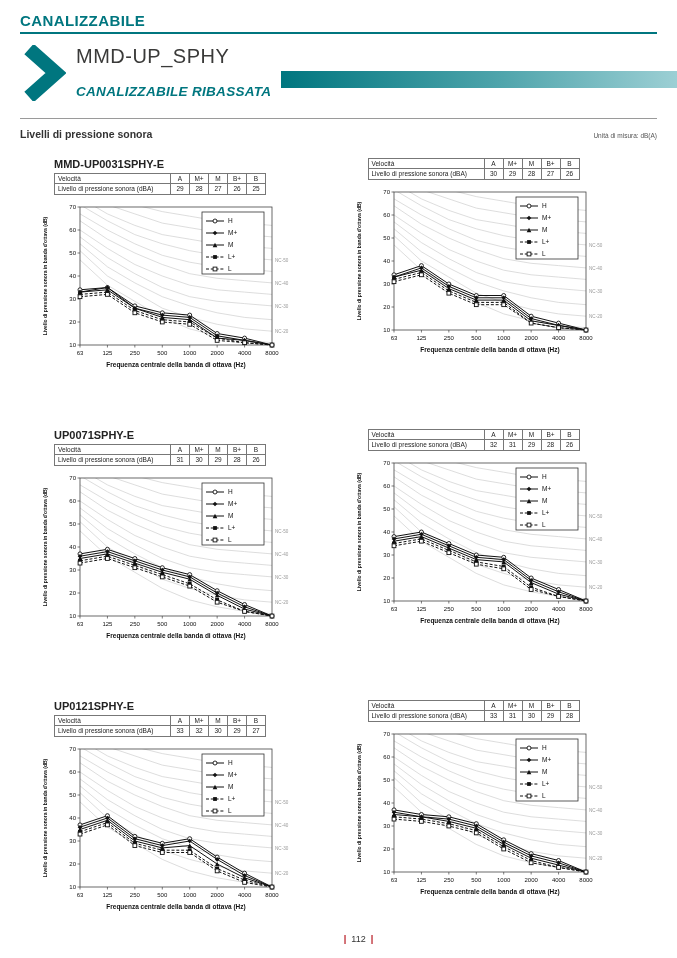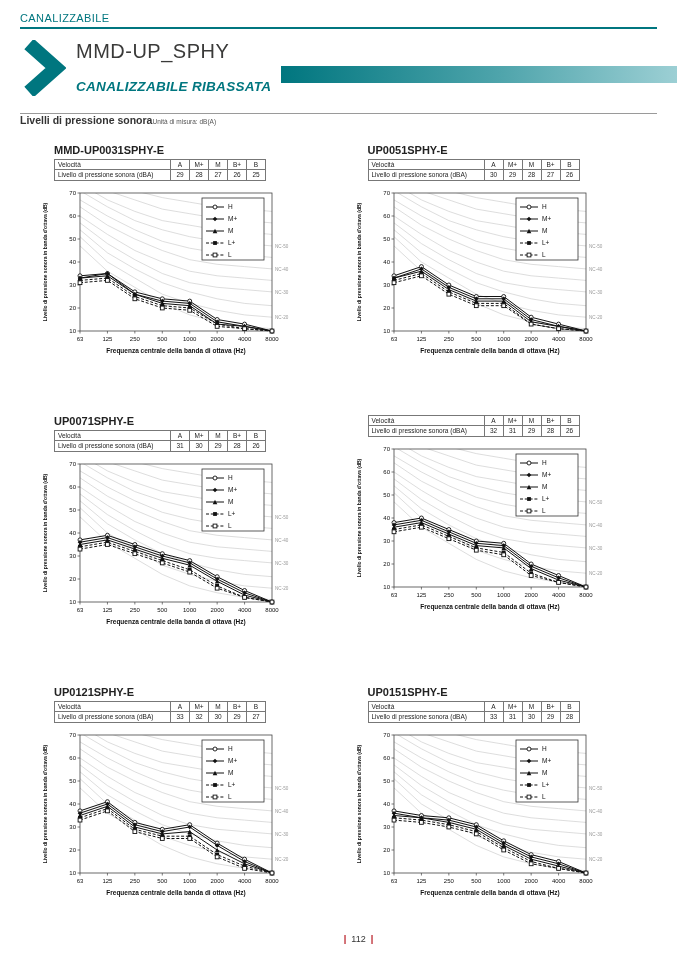--- a/index.html
+++ b/index.html
@@ -4,33 +4,33 @@
 <style>
   :root{ --accent:#00767F; --footer-bar:#B5121B; }
   *{ box-sizing:border-box; }
   html,body{ margin:0; padding:0; }
   body{
     width:677px; height:958px; background:#fff; position:relative; overflow:hidden;
     font-family:"Liberation Sans",sans-serif; color:#222;
   }
   .page{ padding:8px 20px 0 20px; }
 
-  .top-label{ color:var(--accent); font-weight:normal; font-size:11px; letter-spacing:.4px; padding-top:4px; }
+  .top-label{ color:var(--accent); font-weight:bold; font-size:15px; letter-spacing:.4px; padding-top:4px; }
   .top-rule{ height:2px; background:var(--accent); margin-top:3px; }
 
   .brand-row{ display:flex; align-items:flex-start; margin-top:11px; }
   .chevron-stroke{ stroke:var(--accent); fill:none; }
   .brand-text{ margin-left:10px; }
   .brand-title{ font-size:20px; color:#3a3a39; letter-spacing:.5px; white-space:nowrap; }
   .brand-subtitle{ font-size:13.5px; color:var(--accent); font-weight:bold; font-style:italic; margin-top:16px; letter-spacing:.3px; white-space:nowrap; }
   .brand-band{ flex:1; height:17px; align-self:flex-start; margin-top:26px; margin-left:10px; margin-right:-20px;
     background:linear-gradient(90deg, var(--accent) 0%, #4ea4ab 55%, #9ccfd4 100%); }
 
   .thin-rule{ border:none; border-top:1px solid #9a9a9a; margin:17px 0 0 0; }
-  .section-row{ display:flex; align-items:baseline; margin-top:0; }
+  .section-row{ display:flex; justify-content:space-between; align-items:baseline; margin-top:9px; }
   .section-title{ font-weight:bold; font-size:10.5px; color:#333; }
   .unit-note{ font-size:6.5px; color:#555; }
 
   .charts-grid{ display:grid; grid-template-columns:1fr 1fr; column-gap:10px; row-gap:38px; margin-top:18px; padding-left:20px; }
   .chart-block{ width:303px; }
   .chart-title{ font-size:11px; font-weight:bold; color:#222; margin:0 0 3px 14px; }
   table.spec{ border-collapse:collapse; margin:0 0 2px 14px; }
   .spec td{ border:1px solid #777; font-size:6.5px; line-height:1.15; padding:1px 2px; text-align:center; min-width:19px; color:#222; }
   .spec td.lab{ text-align:left; min-width:116px; padding-left:3px; }
 
@@ -196,21 +196,21 @@
           <text x="188" y="50.2" font-size="6.5" fill="#111">M</text>
           <line x1="166" y1="60" x2="184" y2="60" stroke="#111" stroke-width="1" stroke-dasharray="3,1.8"></line>
           <rect x="173.1" y="58.1" width="3.8" height="3.8" fill="#111"></rect>
           <text x="188" y="62.2" font-size="6.5" fill="#111">L+</text>
           <line x1="166" y1="72" x2="184" y2="72" stroke="#111" stroke-width="1" stroke-dasharray="3,1.8"></line>
           <rect x="173.1" y="70.1" width="3.8" height="3.8" fill="#fff" stroke="#111" stroke-width="0.9"></rect>
           <text x="188" y="74.2" font-size="6.5" fill="#111">L</text>
           <text transform="translate(7,79) rotate(-90)" font-size="5" font-weight="bold" text-anchor="middle" fill="#111">Livello di pressione sonora in banda d'ottava (dB)</text>
           <text x="136" y="170" font-size="6.5" font-weight="bold" text-anchor="middle" fill="#111">Frequenza centrale della banda di ottava (Hz)</text>
         </svg></div>
-      <div class="chart-block"><div class="chart-title">UP0051SPHY-E</div><table class="spec">
+      <div class="chart-block"><table class="spec">
           <tbody>
             <tr>
               <td class="lab">Velocità</td>
               <td>A</td>
               <td>M+</td>
               <td>M</td>
               <td>B+</td>
               <td>B</td>
             </tr>
             <tr>
@@ -744,21 +744,21 @@
           <text x="188" y="50.2" font-size="6.5" fill="#111">M</text>
           <line x1="166" y1="60" x2="184" y2="60" stroke="#111" stroke-width="1" stroke-dasharray="3,1.8"></line>
           <rect x="173.1" y="58.1" width="3.8" height="3.8" fill="#111"></rect>
           <text x="188" y="62.2" font-size="6.5" fill="#111">L+</text>
           <line x1="166" y1="72" x2="184" y2="72" stroke="#111" stroke-width="1" stroke-dasharray="3,1.8"></line>
           <rect x="173.1" y="70.1" width="3.8" height="3.8" fill="#fff" stroke="#111" stroke-width="0.9"></rect>
           <text x="188" y="74.2" font-size="6.5" fill="#111">L</text>
           <text transform="translate(7,79) rotate(-90)" font-size="5" font-weight="bold" text-anchor="middle" fill="#111">Livello di pressione sonora in banda d'ottava (dB)</text>
           <text x="136" y="170" font-size="6.5" font-weight="bold" text-anchor="middle" fill="#111">Frequenza centrale della banda di ottava (Hz)</text>
         </svg></div>
-      <div class="chart-block"><div class="chart-title">UP0151SPHY-E</div><table class="spec">
+      <div class="chart-block"><table class="spec">
           <tbody>
             <tr>
               <td class="lab">Velocità</td>
               <td>A</td>
               <td>M+</td>
               <td>M</td>
               <td>B+</td>
               <td>B</td>
             </tr>
             <tr>

